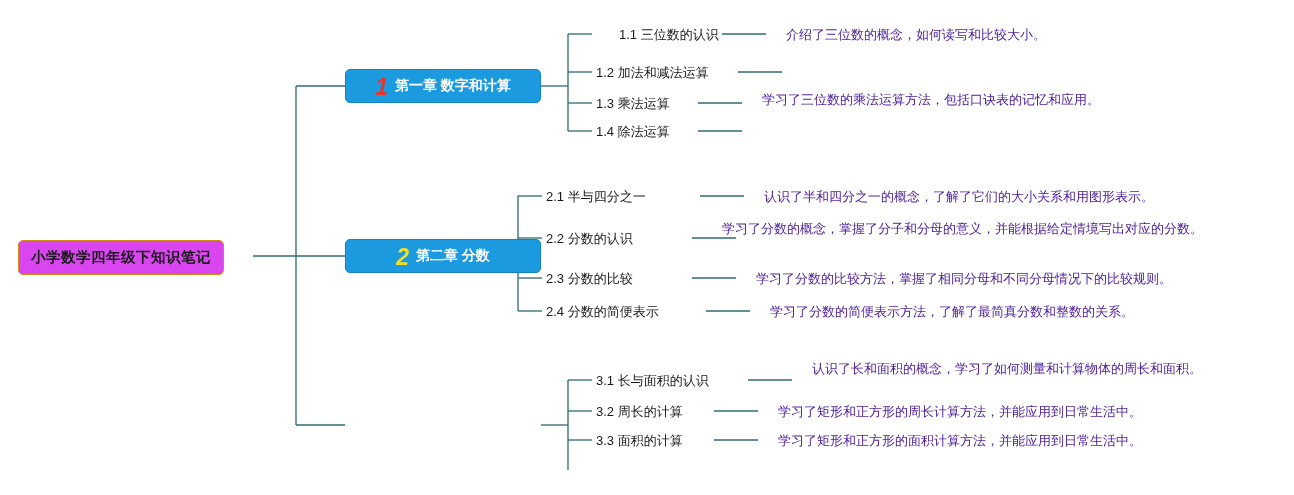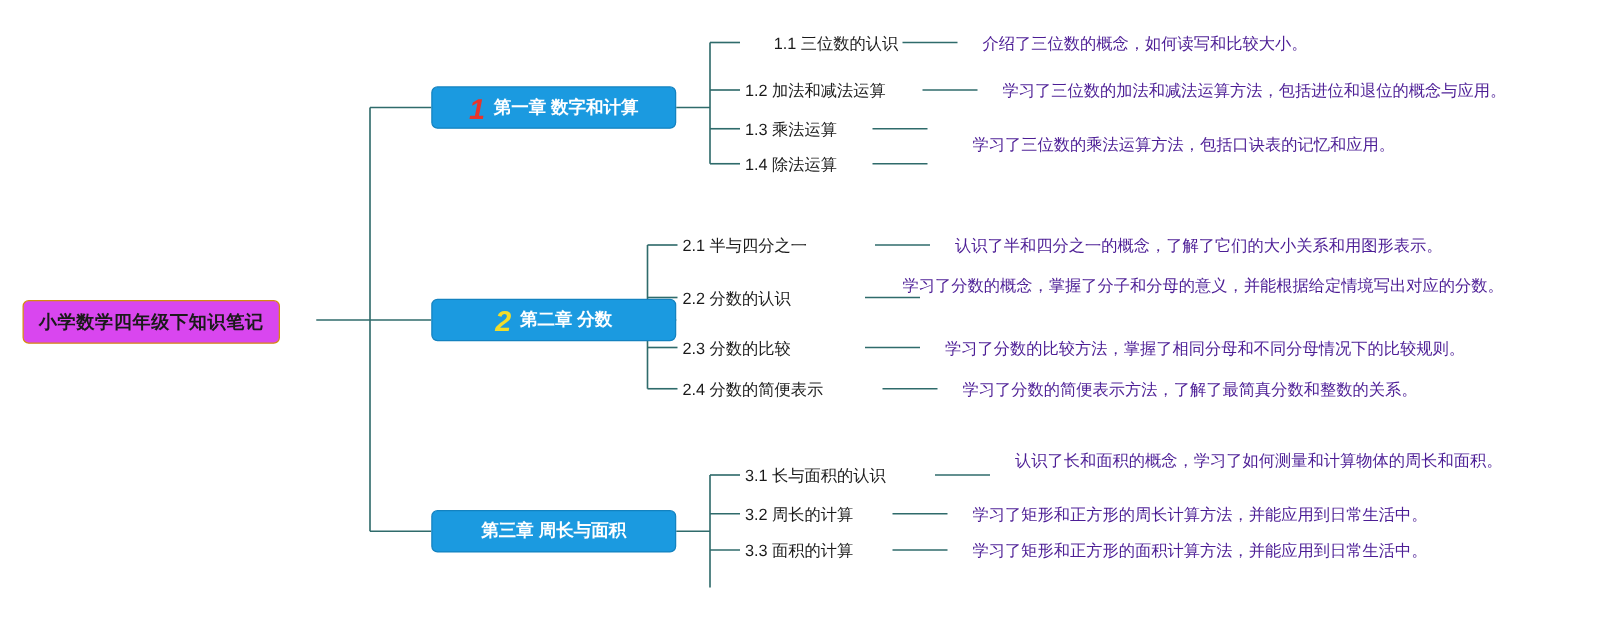--- a/index.html
+++ b/index.html
@@ -160,28 +160,25 @@
   <div class="topic" style="left:596px; top:26px;margin-left:23px;">
     <span>1.1 三位数的认识</span>
   </div>
   <div class="desc" style="left:786px; top:26px;">
     <span>介绍了三位数的概念，如何读写和比较大小。</span>
   </div>
 
   <div class="topic" style="left:596px; top:64px;">
     <span>1.2 加法和减法运算</span>
   </div>
-  <div class="desc" style="left:802px; top:64px;">
-    <span>学习了三位数的加法和减法运算方法，包括进位和退位的概念与应用。</span>
-  </div>
 
   <div class="topic" style="left:596px; top:95px;">
     <span>1.3 乘法运算</span>
   </div>
-  <div class="desc" style="left:762px; top:107px;margin-left:16px;">
+  <div class="desc" style="left:762px; top:91px;">
     <span>学习了三位数的乘法运算方法，包括口诀表的记忆和应用。</span>
   </div>
 
   <div class="topic" style="left:596px; top:123px;">
     <span>1.4 除法运算</span>
   </div>
 
   <div class="node chapter-node" style="left:345px; top:239px;">
     <span class="chapter-num num-yellow">2</span>
     <span class="chapter-title">第二章 分数</span>
@@ -208,23 +205,20 @@
     <span>学习了分数的比较方法，掌握了相同分母和不同分母情况下的比较规则。</span>
   </div>
 
   <div class="topic" style="left:546px; top:303px;">
     <span>2.4 分数的简便表示</span>
   </div>
   <div class="desc" style="left:770px; top:303px;">
     <span>学习了分数的简便表示方法，了解了最简真分数和整数的关系。</span>
   </div>
 
-  <div class="node chapter-node" style="left:345px; top:408px;">
-    <span class="chapter-title">第三章 周长与面积</span>
-  </div>
 
   <div class="topic" style="left:596px; top:372px;">
     <span>3.1 长与面积的认识</span>
   </div>
   <div class="desc" style="left:812px; top:360px;">
     <span>认识了长和面积的概念，学习了如何测量和计算物体的周长和面积。</span>
   </div>
 
   <div class="topic" style="left:596px; top:403px;">
     <span>3.2 周长的计算</span>

